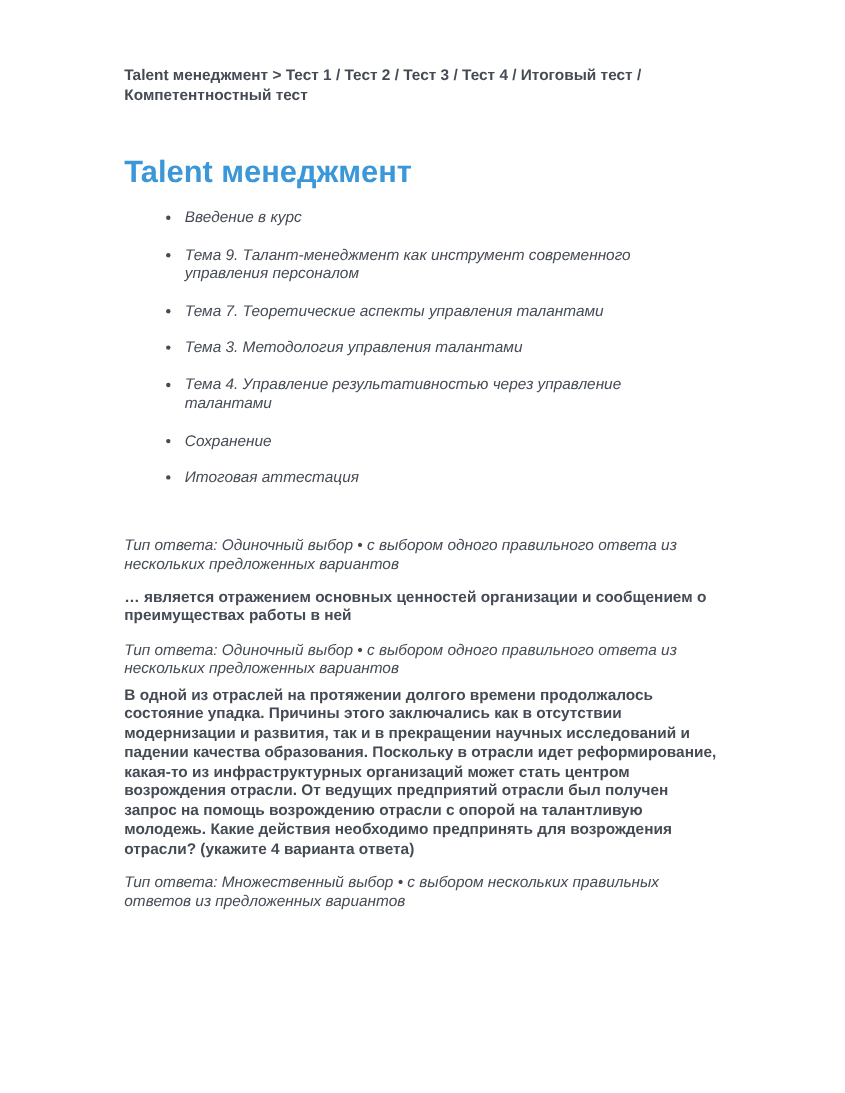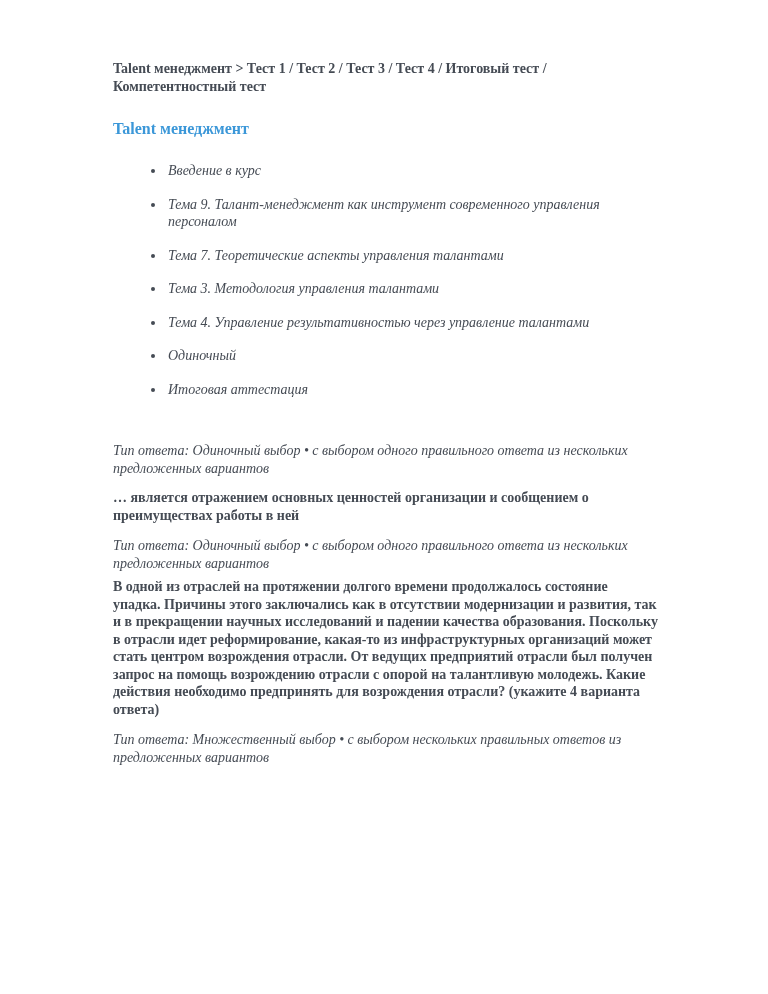--- a/index.html
+++ b/index.html
@@ -8,32 +8,32 @@
     background: #ffffff;
   }
   .page {
     position: relative;
     width: 768px;
     height: 838px;
     background: #ffffff;
     box-sizing: border-box;
     padding: 60px 110px 0 113px;
     overflow: hidden;
-    font-family: Liberation Serif, serif;
+    font-family: Liberation Sans, sans-serif;
     font-size: 14px;
     line-height: 17.5px;
     color: #454b54;
   }
   .breadcrumb {
     margin: 0;
     font-weight: bold;
   }
   .doc-title {
-    margin: 20px 0 0 0;
-    font-size: 16px;
+    margin: 47px 0 0 0;
+    font-size: 28px;
     line-height: 27px;
     font-weight: bold;
     color: #3b97d8;
   }
   ul.toc {
     margin: 20px 0 0 0;
     padding: 0 0 0 37px;
     list-style-type: disc;
     font-style: italic;
   }
@@ -69,21 +69,21 @@
   <p class="breadcrumb">Talent менеджмент &gt; Тест 1 / Тест 2 / Тест 3 / Тест 4 / Итоговый тест / Компетентностный тест</p>
 
   <h1 class="doc-title">Talent менеджмент</h1>
 
   <ul class="toc">
     <li>Введение в курс</li>
     <li>Тема 9. Талант-менеджмент как инструмент современного управления персоналом</li>
     <li>Тема 7. Теоретические аспекты управления талантами</li>
     <li>Тема 3. Методология управления талантами</li>
     <li>Тема 4. Управление результативностью через управление талантами</li>
-    <li>Одиночный</li>
+    <li>Сохранение</li>
     <li>Итоговая аттестация</li>
   </ul>
 
   <section class="question question-1">
     <p class="q-type">Тип ответа: Одиночный выбор • с выбором одного правильного ответа из нескольких предложенных вариантов</p>
   </section>
 
   <section class="question question-2">
     <p class="q-text">… является отражением основных ценностей организации и сообщением о преимуществах работы в ней</p>
     <p class="q-type">Тип ответа: Одиночный выбор • с выбором одного правильного ответа из нескольких предложенных вариантов</p>

